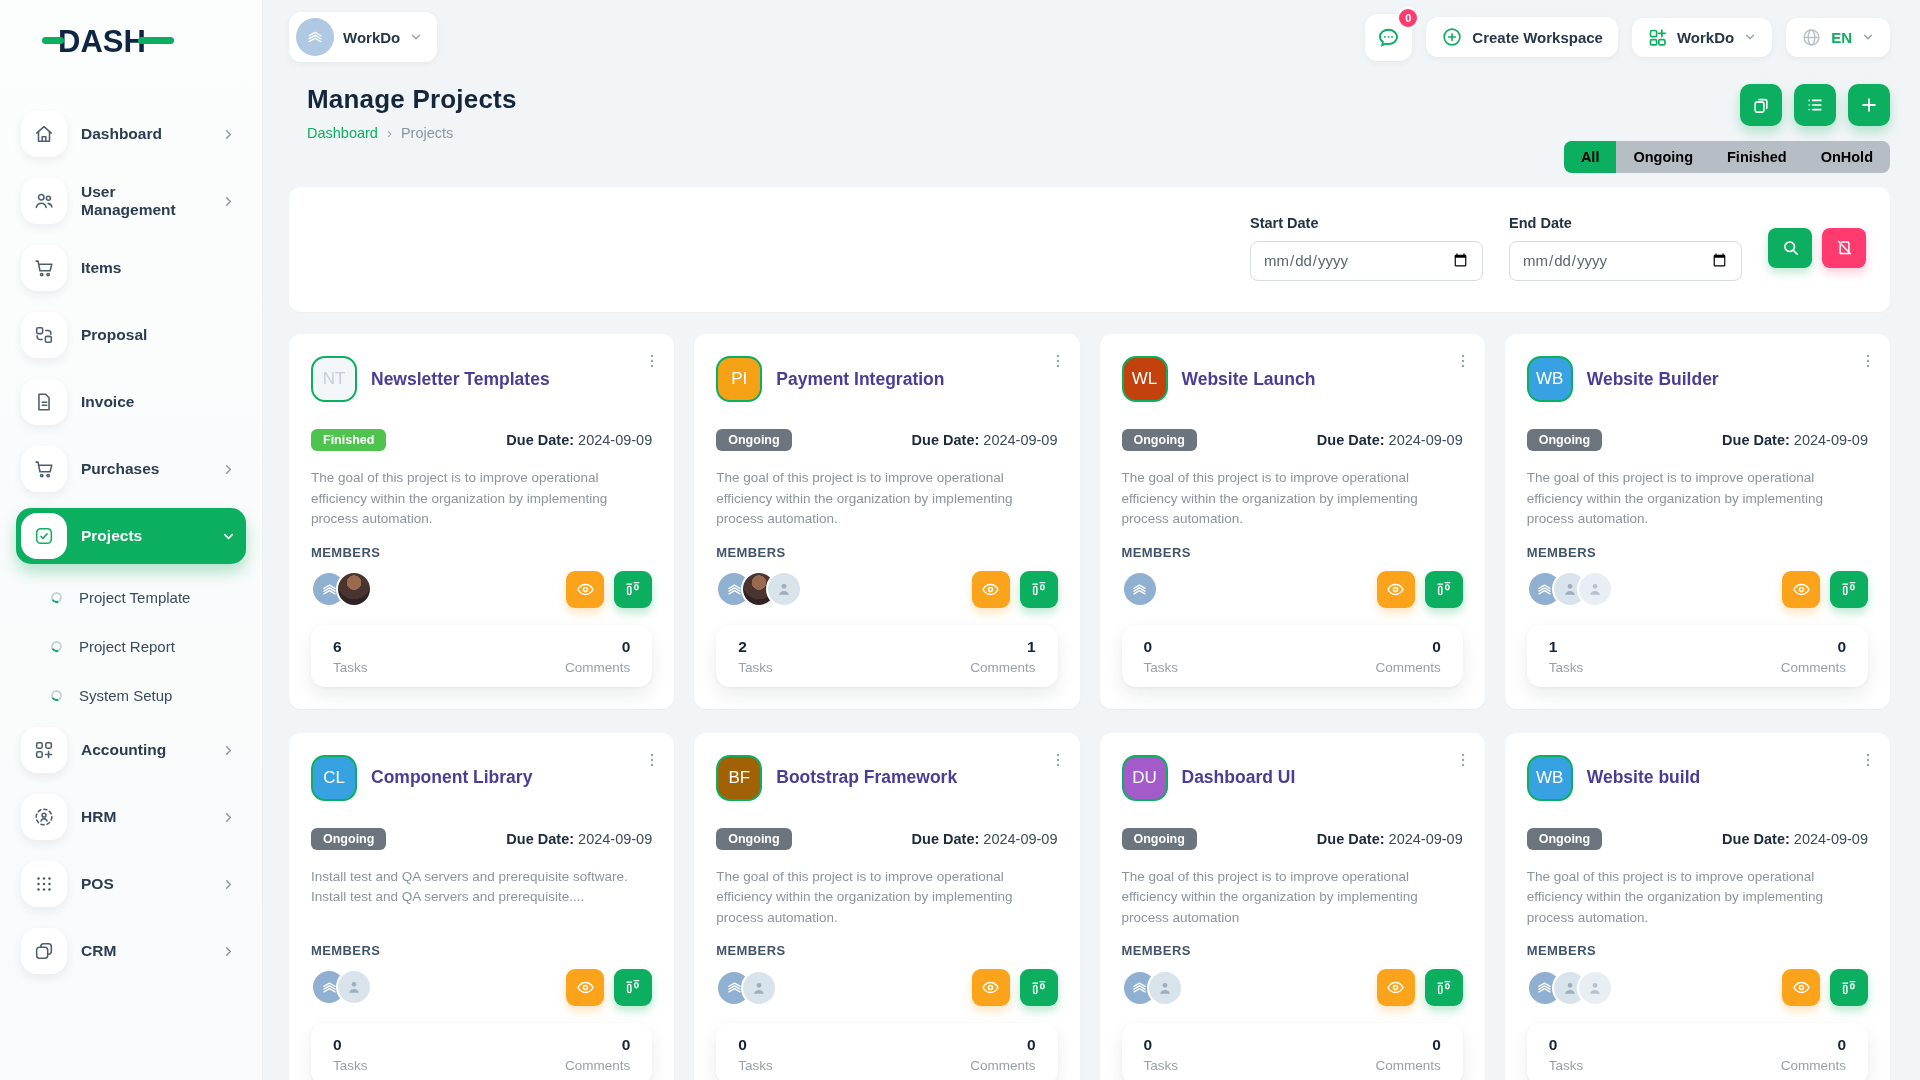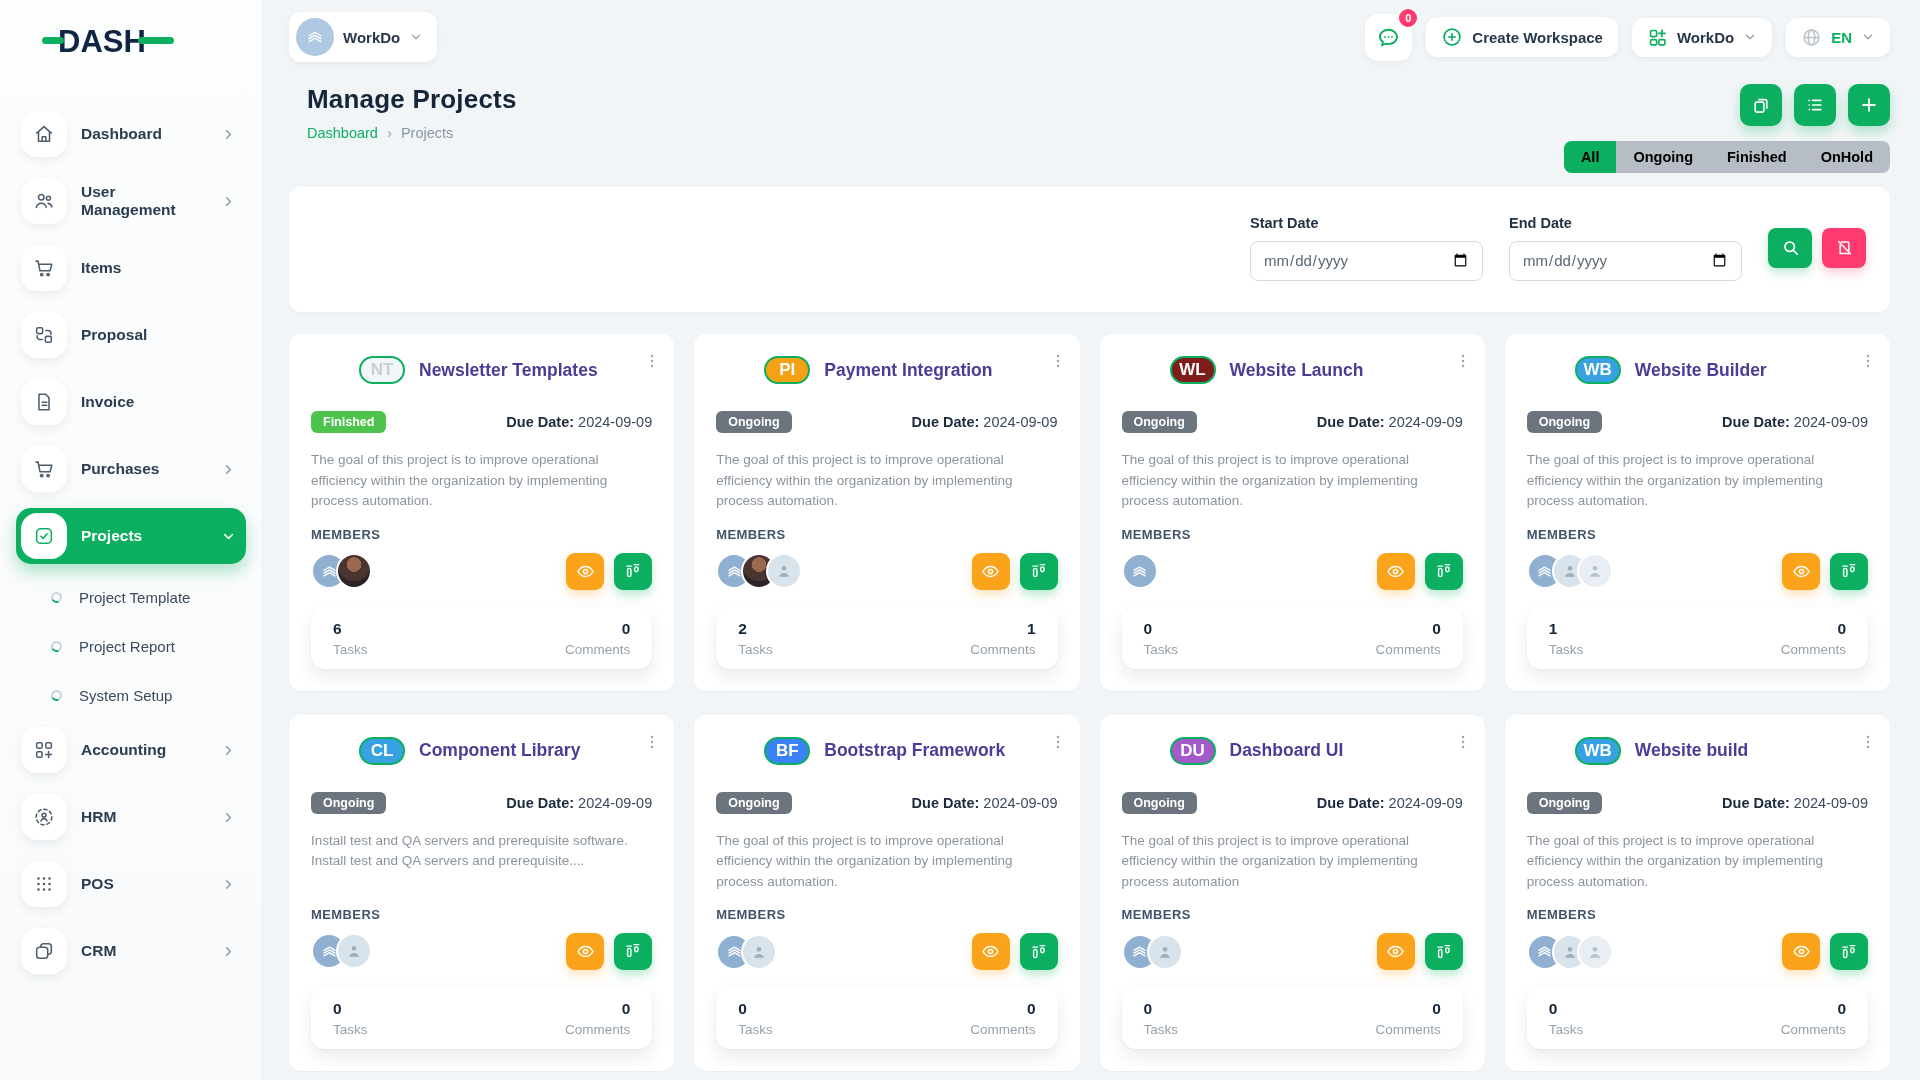--- a/index.html
+++ b/index.html
@@ -152,23 +152,23 @@
   .grid {
     margin: 22px 30px 0 27px;
     display: grid; grid-template-columns: repeat(4, 1fr); gap: 24px 20px;
   }
   .card {
     position: relative; background: #FFFFFF; border-radius: 12px;
     padding: 22px; box-shadow: 0 1px 2px rgba(16,24,40,.04);
   }
   .card-head { display: flex; align-items: center; gap: 14px; margin-bottom: 27px; }
   .initials {
-    width: 46px; height: 28px; flex: 0 0 46px; border-radius: 14px;
+    width: 46px; height: 46px; flex: 0 0 46px; border-radius: 14px;
     border: 2px solid #0CAF60; display: grid; place-items: center;
-    font-size: 17px; font-weight: 700; margin-left: 48px;
+    font-size: 17px; font-weight: 400;
   }
   .p-title { font-size: 17.5px; font-weight: 700; color: #4B3D96; text-decoration: none; cursor: pointer; }
   .kebab { position: absolute; top: 18px; right: 14px; color: #9AA5B1; cursor: pointer; background: none; border: none; }
   .status-row { display: flex; justify-content: space-between; align-items: center; margin-bottom: 17px; }
   .badge {
     padding: 4px 12px; border-radius: 6px; color: #fff;
     font-size: 12.5px; font-weight: 600;
   }
   .due { font-size: 14.5px; color: #3A4A5C; }
   .due b { color: #1B2A3D; font-weight: 700; }
@@ -662,21 +662,21 @@
 
   <div class="card">
     <button class="kebab">
       <svg width="16" height="18" viewBox="0 0 24 24" fill="currentColor">
             <circle cx="12" cy="4.5" r="1.9"></circle>
             <circle cx="12" cy="12" r="1.9"></circle>
             <circle cx="12" cy="19.5" r="1.9"></circle>
           </svg>
     </button>
     <div class="card-head">
-      <span class="initials" style="background: #7f1d1d; color: rgb(255, 255, 255);">WL</span>
+      <span class="initials" style="background: #c2410c; color: rgb(255, 255, 255);">WL</span>
       <a class="p-title">Website Launch</a>
     </div>
     <div class="status-row">
       <span class="badge" style="background: rgb(108, 117, 125);">Ongoing</span>
       <span class="due"><b>Due Date:</b> <span>2024-09-09</span></span>
     </div>
     <p class="desc">The goal of this project is to improve operational efficiency within the organization by implementing process automation.</p>
     <div class="mem-label">MEMBERS</div>
     <div class="mem-row">
       <div class="avatars">
@@ -857,21 +857,21 @@
 
   <div class="card">
     <button class="kebab">
       <svg width="16" height="18" viewBox="0 0 24 24" fill="currentColor">
             <circle cx="12" cy="4.5" r="1.9"></circle>
             <circle cx="12" cy="12" r="1.9"></circle>
             <circle cx="12" cy="19.5" r="1.9"></circle>
           </svg>
     </button>
     <div class="card-head">
-      <span class="initials" style="background: #3b82f6; color: rgb(255, 255, 255);">BF</span>
+      <span class="initials" style="background: #a16207; color: rgb(255, 255, 255);">BF</span>
       <a class="p-title">Bootstrap Framework</a>
     </div>
     <div class="status-row">
       <span class="badge" style="background: rgb(108, 117, 125);">Ongoing</span>
       <span class="due"><b>Due Date:</b> <span>2024-09-09</span></span>
     </div>
     <p class="desc">The goal of this project is to improve operational efficiency within the organization by implementing process automation.</p>
     <div class="mem-label">MEMBERS</div>
     <div class="mem-row">
       <div class="avatars">

